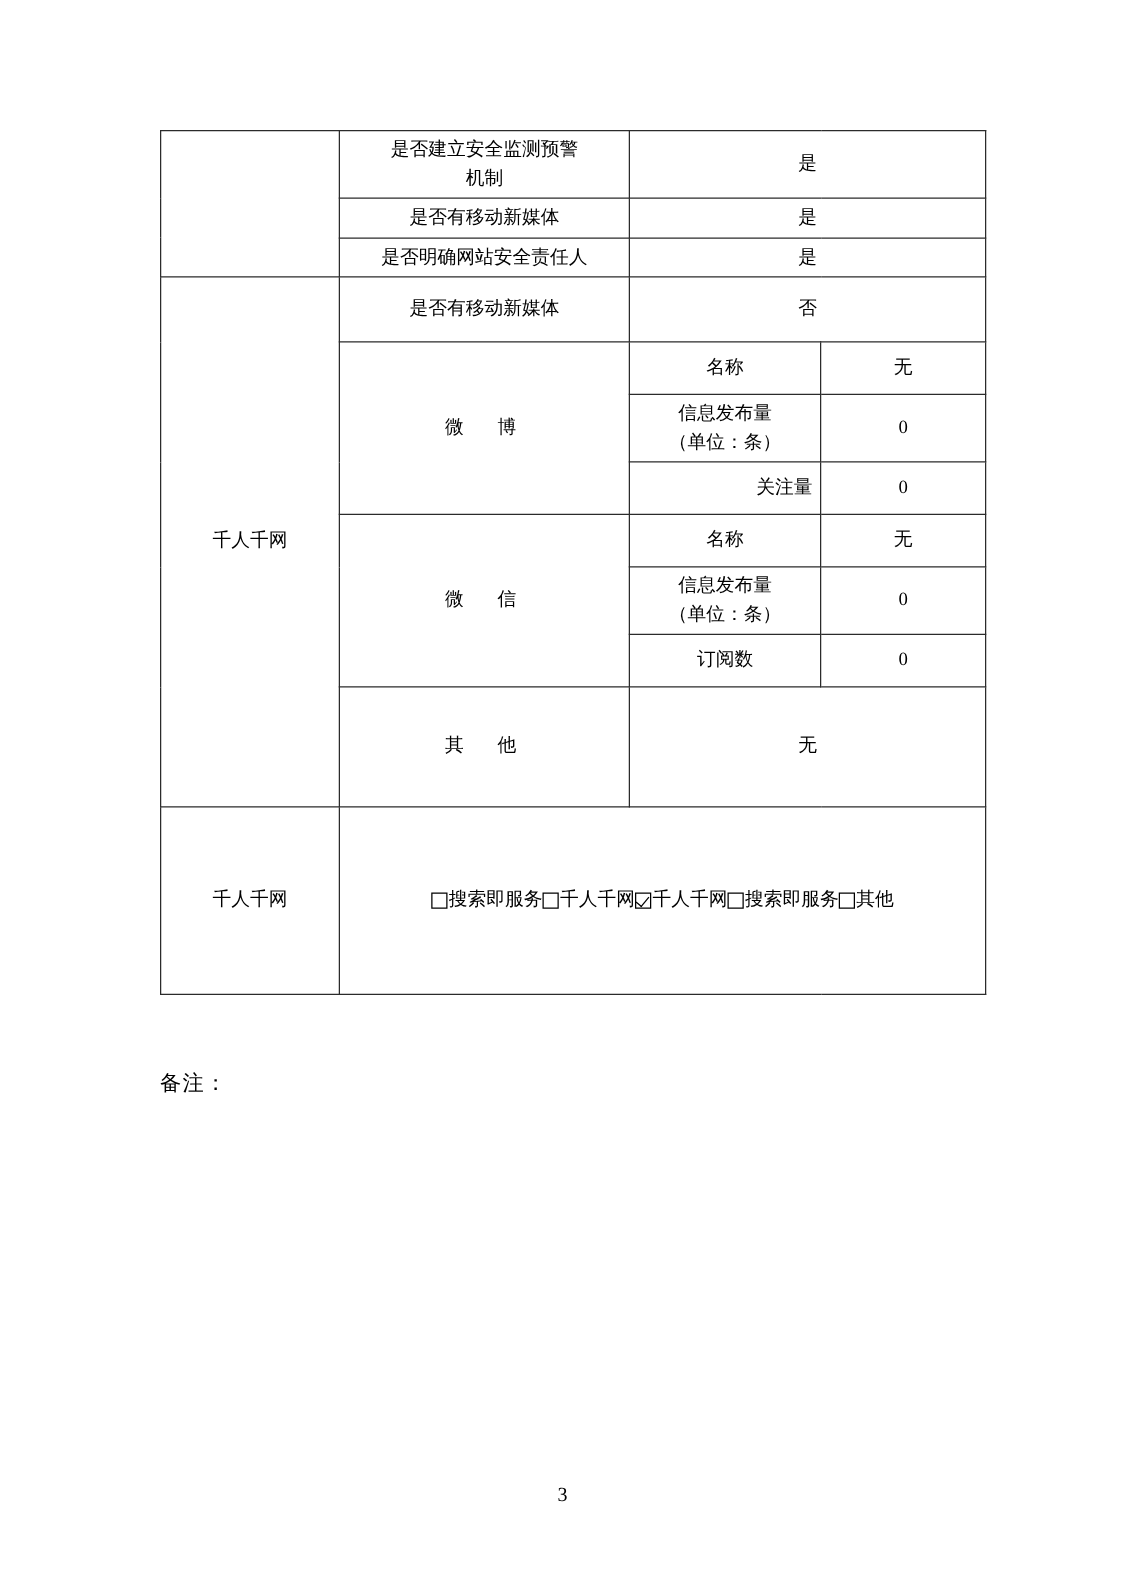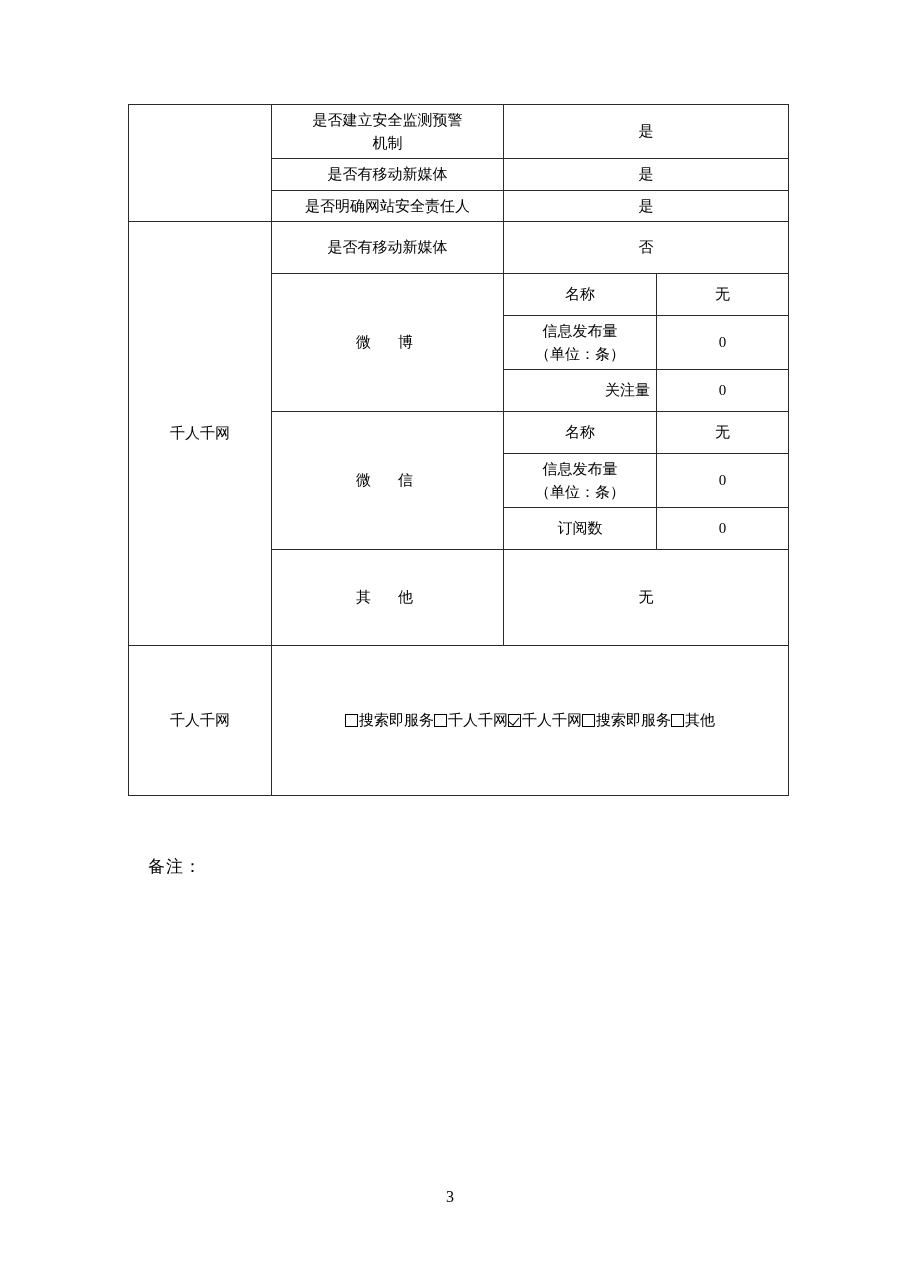--- a/index.html
+++ b/index.html
@@ -85,21 +85,20 @@
     border: solid #000;
     border-width: 0 1.8px 1.8px 0;
     transform: rotate(40deg);
   }
   .remark {
     position: absolute;
     left: 128px;
     top: 855px;
     font-size: 17px;
     letter-spacing: 1px;
-    margin-left: 20px;
   }
   .page-number {
     position: absolute;
     left: 0;
     top: 1188px;
     width: 900px;
     text-align: center;
     font-size: 16px;
   }
 </style>

